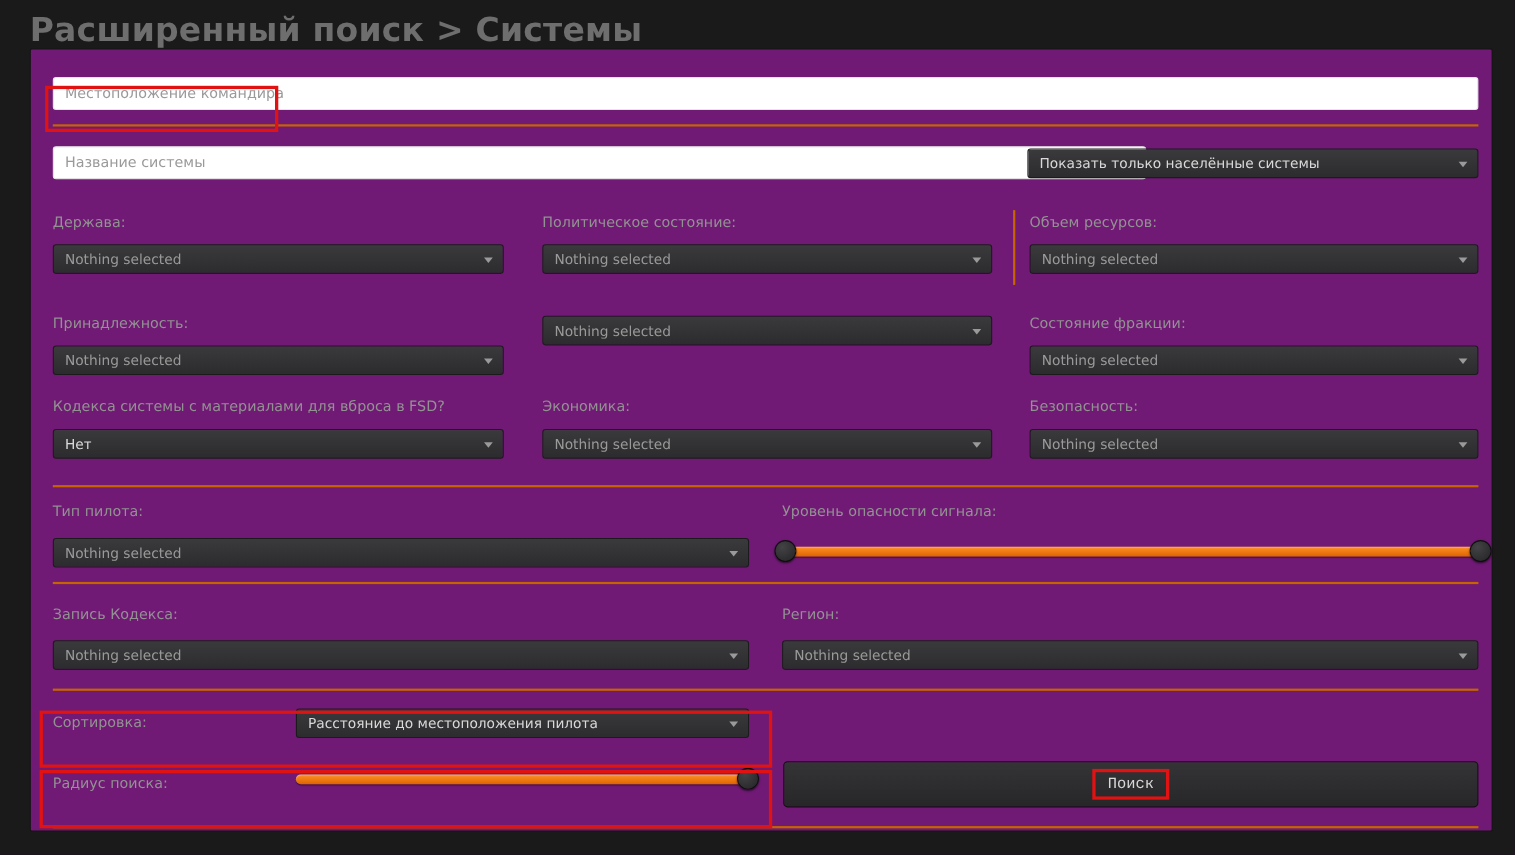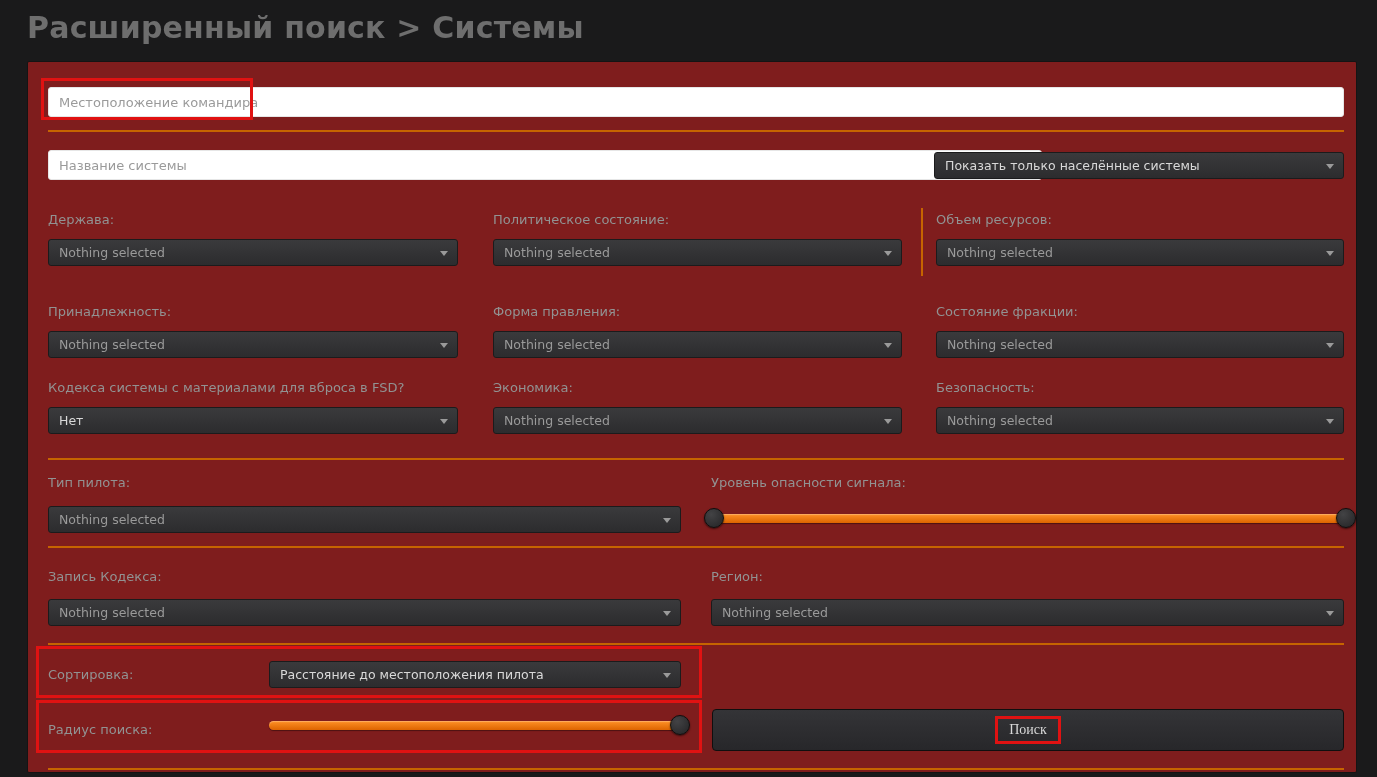--- a/index.html
+++ b/index.html
@@ -3,22 +3,22 @@
 <meta charset="utf-8">
 <style>
   * { margin:0; padding:0; box-sizing:border-box; }
   html,body { background:#141414; }
   body { font-family:"DejaVu Sans","Liberation Sans",sans-serif; }
 
   .page { position:relative; width:1377px; height:777px; background:#1a1a1b; overflow:hidden; }
 
   .page-title { position:absolute; left:27px; top:10px; font-size:30px; font-weight:700; color:#6e6e6e; letter-spacing:.2px; }
 
-  .panel { position:absolute; left:27px; top:61px; width:1330px; height:712px;
-           background:#7f1d1d; border:1px solid #141414; border-radius:2px; }
+  .panel { position:absolute; left:27px; top:44px; width:1330px; height:712px;
+           background:#701a75; border:1px solid #141414; border-radius:2px; }
 
   .text-input { position:absolute; background:#ffffff; border:1px solid #e6e6e6; border-radius:3px;
                 font-size:13px; color:#333; padding:0 10px; font-family:inherit; outline:none; }
   .text-input::placeholder { color:#9a9a9a; }
 
   .divider { position:absolute; left:20px; width:1296px; height:2px; background:#c66400; }
   .vline   { position:absolute; width:2px; background:#c66400; }
 
   .dropdown { position:absolute; height:27px; background:linear-gradient(#3a3a3c,#2c2c2e);
               border:1px solid #1b1b1c; border-radius:3px; display:flex; align-items:center;
@@ -41,21 +41,21 @@
                    background:linear-gradient(#ff9126,#dd6400);
                    box-shadow:inset 0 1px 1px rgba(255,255,255,.28), 0 1px 1px rgba(0,0,0,.4); }
   .handle { position:absolute; top:1px; width:20px; height:20px; border-radius:50%;
             background:radial-gradient(circle at 35% 30%, #434345, #232325);
             border:1px solid #0e0e0e; box-shadow:0 1px 2px rgba(0,0,0,.6); cursor:pointer; z-index:2; }
   .handle.left { left:0; }
   .handle.right { right:0; }
 
   .search-btn { position:absolute; left:684px; top:647px; width:632px; height:42px;
                 background:linear-gradient(#343437,#27272a); border:1px solid #0f0f0f; border-radius:4px;
-                color:#d8d8d8; font-size:14px; font-family:Liberation Serif, serif; cursor:pointer;
+                color:#d8d8d8; font-size:14px; font-family:Liberation Mono, monospace; cursor:pointer;
                 display:flex; align-items:center; justify-content:center; }
   .btn-annot { border:3px solid #e01212; padding:3px 11px; }
 
   .red-box { position:absolute; border:3px solid #e01212; pointer-events:none; z-index:6; }
 </style>
 </head>
 <body>
 
 <div class="page">
 
@@ -98,21 +98,20 @@
     <div class="vline" style="left:893px;top:146px;height:68px"></div>
 
     <div class="cell" style="left:20px;top:242px;width:410px">
       <div class="label">Принадлежность:</div>
       <div class="dropdown">
         <span class="dd-text">Nothing selected</span>
         <span class="caret"></span>
       </div>
     </div>
     <div class="cell" style="left:465px;top:242px;width:409px">
-      <div class="label">Форма правления:</div>
       <div class="dropdown">
         <span class="dd-text">Nothing selected</span>
         <span class="caret"></span>
       </div>
     </div>
     <div class="cell" style="left:908px;top:242px;width:408px">
       <div class="label">Состояние фракции:</div>
       <div class="dropdown">
         <span class="dd-text">Nothing selected</span>
         <span class="caret"></span>

